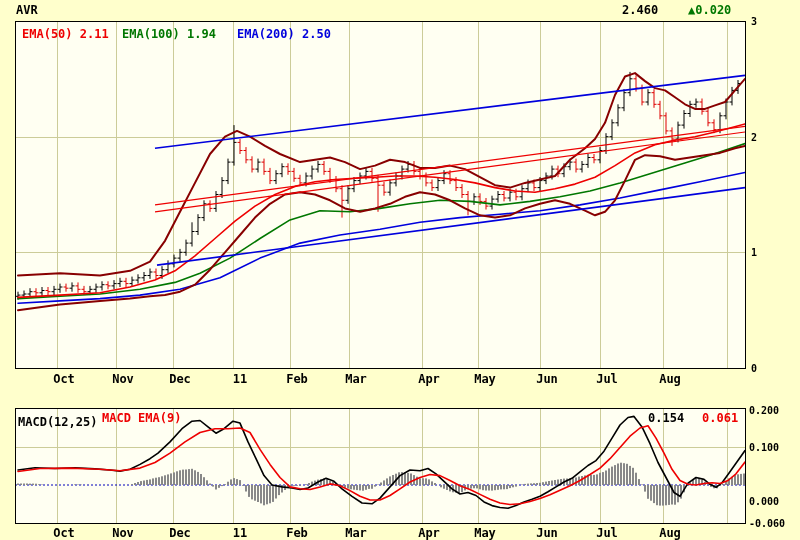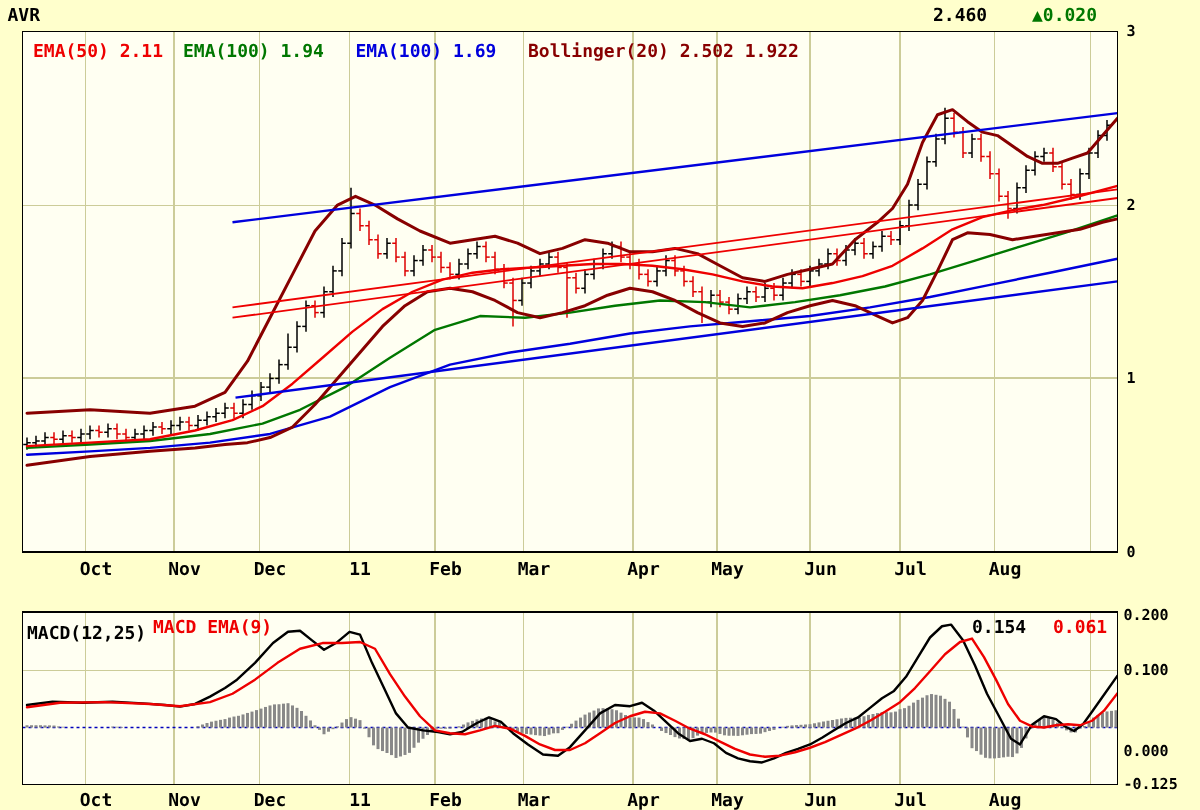--- a/index.html
+++ b/index.html
@@ -641,28 +641,27 @@
         <rect x="734" y="475.1" width="2" height="9.9" fill="#888888"></rect>
         <rect x="737" y="474.3" width="2" height="10.8" fill="#888888"></rect>
         <rect x="740" y="473.9" width="2" height="11.1" fill="#888888"></rect>
         <rect x="743" y="473.5" width="2" height="11.5" fill="#888888"></rect>
         <polyline points="18,470.0 35,467.8 55,468.5 75,467.8 95,468.9 110,470.0 120,471.1 130,469.3 140,464.4 150,458.7 158,453.1 170,441.9 182,428.7 192,421.2 200,420.5 208,426.9 216,433.2 224,428.7 233,421.2 240,423.1 248,441.9 256,458.7 264,475.6 272,485.0 282,486.9 292,488.0 300,489.5 308,488.0 318,482.0 326,478.3 334,481.3 342,488.8 352,496.3 362,503.0 372,503.8 380,498.1 390,486.9 400,475.6 410,470.0 420,470.8 428,468.5 436,473.8 444,481.3 452,488.8 460,494.0 468,492.5 476,495.5 484,501.9 492,505.6 500,507.5 508,508.3 516,505.6 524,501.9 532,499.3 540,496.3 548,491.8 556,486.9 564,482.0 572,478.3 580,471.9 588,465.5 596,460.6 604,451.2 612,438.1 620,425.0 628,417.5 634,416.4 642,426.9 650,443.7 658,462.5 666,477.5 674,492.5 680,496.3 688,483.1 696,477.5 704,479.4 710,484.3 716,487.3 722,482.8 728,474.5 736,463.2 745,450.5" fill="none" stroke="#000000" stroke-width="1.6" stroke-linejoin="round" stroke-linecap="round"></polyline>
         <polyline points="18,471.5 40,468.5 70,468.1 100,469.3 120,470.8 140,468.1 155,462.5 170,453.1 185,441.9 200,432.5 215,428.7 228,428.7 240,428.0 250,432.5 260,449.4 270,464.4 280,477.5 290,486.9 300,488.8 310,489.5 320,486.9 330,483.9 340,485.8 350,490.6 360,496.3 370,500.0 380,500.0 390,495.5 400,488.8 410,482.0 420,477.5 430,474.5 440,475.6 450,480.5 460,485.8 470,489.5 480,494.4 490,499.3 500,503.0 510,504.5 520,503.8 530,501.5 540,498.5 550,494.8 560,490.3 570,485.8 580,480.5 590,474.5 600,468.1 610,458.7 620,447.5 630,436.2 640,428.0 648,425.7 656,438.1 664,453.1 672,469.3 680,480.5 688,484.3 696,485.0 704,483.5 712,482.8 720,483.5 728,480.5 736,473.8 745,462.1" fill="none" stroke="#EE0000" stroke-width="1.6" stroke-linejoin="round" stroke-linecap="round"></polyline>
       </g>
       <rect x="15" y="408" width="730" height="115" fill="none" stroke="#000000" stroke-width="1" shape-rendering="crispEdges"></rect>
     </svg>
 
-  <div class="txt fs12" style="left:5px;top:4px;text-align:right;">AVR</div>
+  <div class="txt fs12" style="left:16px;top:4px;text-align:right;">AVR</div>
   <div class="txt fs12" style="left:622px;top:4px;">2.460</div>
   <div class="txt fs12" style="left: 688px; top: 4px; color: rgb(0, 119, 0);">▲0.020</div>
 
   <div class="txt fs12" style="left: 22px; top: 28px; color: rgb(238, 0, 0);">EMA(50) 2.11</div>
   <div class="txt fs12" style="left: 122px; top: 28px; color: rgb(0, 119, 0);">EMA(100) 1.94</div>
-  <div class="txt fs12" style="left: 237px; top: 28px; color: rgb(0, 0, 221);">EMA(100) 1.69</div>
-  <div class="txt fs12" style="left: 352px; top: 28px; color: rgb(136, 0, 0);">Bollinger(20) 2.502 1.922</div>
+  <div class="txt fs12" style="left: 237px; top: 28px; color: rgb(0, 0, 221);">EMA(200) 2.50</div>
 
 
   <div class="txt fs12" style="left:18px;top:416px;">MACD(12,25)</div>
   <div class="txt fs12" style="left: 102px; top: 412px; color: rgb(238, 0, 0);">MACD EMA(9)</div>
   <div class="txt fs12" style="left:648px;top:412px;">0.154</div>
   <div class="txt fs12" style="left: 702px; top: 412px; color: rgb(238, 0, 0);">0.061</div>
 
   <div class="axis-row" id="price-xlabels">
       <span style="left: 42px; top: 372px;">Oct</span>
       <span style="left: 101px; top: 372px;">Nov</span>
@@ -692,15 +691,15 @@
   <div class="yaxis" id="price-ylabels">
       <span style="left: 751px; top: 16px;">3</span>
       <span style="left: 751px; top: 132px;">2</span>
       <span style="left: 751px; top: 247px;">1</span>
       <span style="left: 751px; top: 363px;">0</span>
     </div>
   <div class="yaxis" id="macd-ylabels">
       <span style="left: 749px; top: 405px;">0.200</span>
       <span style="left: 749px; top: 442px;">0.100</span>
       <span style="left: 749px; top: 496px;">0.000</span>
-      <span style="left: 749px; top: 518px;">-0.125</span>
+      <span style="left: 749px; top: 518px;">-0.060</span>
     </div>
 </div>
 
 </body></html>

